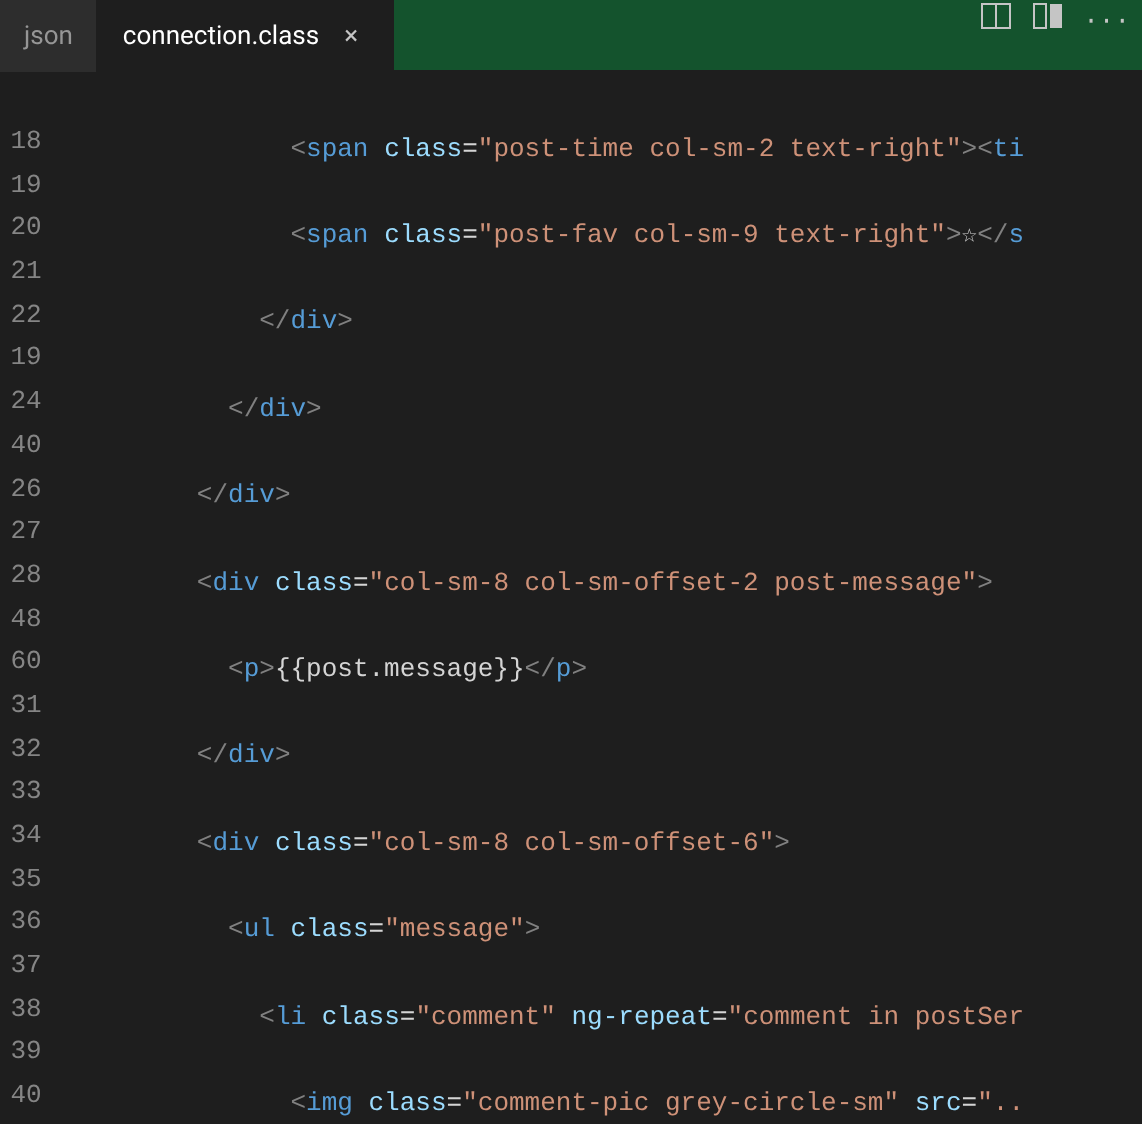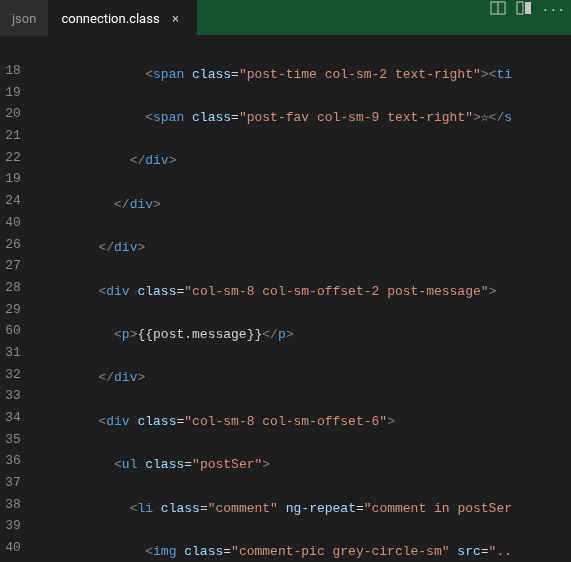--- a/index.html
+++ b/index.html
@@ -110,21 +110,21 @@
     <div>19</div>
     <div>20</div>
     <div>21</div>
     <div>22</div>
     <div>19</div>
     <div>24</div>
     <div>40</div>
     <div>26</div>
     <div>27</div>
     <div>28</div>
-    <div>29</div>
+    <div>48</div>
     <div>60</div>
     <div>31</div>
     <div>32</div>
     <div>33</div>
     <div>34</div>
     <div>35</div>
     <div>36</div>
     <div>37</div>
     <div>38</div>
     <div>39</div>
@@ -135,21 +135,21 @@
   <div class="code">
 <div class="line">              <span class="p">&lt;</span><span class="tg">span</span> <span class="at">class</span><span class="eq">=</span><span class="st">"</span><span class="st">post-time col-sm-2 text-right</span><span class="st">"</span><span class="p">&gt;</span><span class="p">&lt;</span><span class="tg">ti</span></div>
 <div class="line">              <span class="p">&lt;</span><span class="tg">span</span> <span class="at">class</span><span class="eq">=</span><span class="st">"</span><span class="st">post-fav col-sm-9 text-right</span><span class="st">"</span><span class="p">&gt;</span><span class="tx">☆</span><span class="p">&lt;/</span><span class="tg">s</span></div>
 <div class="line">            <span class="p">&lt;/</span><span class="tg">div</span><span class="p">&gt;</span></div>
 <div class="line">          <span class="p">&lt;/</span><span class="tg">div</span><span class="p">&gt;</span></div>
 <div class="line">        <span class="p">&lt;/</span><span class="tg">div</span><span class="p">&gt;</span></div>
 <div class="line">        <span class="p">&lt;</span><span class="tg">div</span> <span class="at">class</span><span class="eq">=</span><span class="st">"</span><span class="st">col-sm-8 col-sm-offset-2 post-message</span><span class="st">"</span><span class="p">&gt;</span></div>
 <div class="line">          <span class="p">&lt;</span><span class="tg">p</span><span class="p">&gt;</span><span class="tx">{{post.message}}</span><span class="p">&lt;/</span><span class="tg">p</span><span class="p">&gt;</span></div>
 <div class="line">        <span class="p">&lt;/</span><span class="tg">div</span><span class="p">&gt;</span></div>
 <div class="line">        <span class="p">&lt;</span><span class="tg">div</span> <span class="at">class</span><span class="eq">=</span><span class="st">"</span><span class="st">col-sm-8 col-sm-offset-6</span><span class="st">"</span><span class="p">&gt;</span></div>
-<div class="line">          <span class="p">&lt;</span><span class="tg">ul</span> <span class="at">class</span><span class="eq">=</span><span class="st">"</span><span class="st">postSer</span><span class="st">"</span><span class="p">&gt;</span></div>
+<div class="line">          <span class="p">&lt;</span><span class="tg">ul</span> <span class="at">class</span><span class="eq">=</span><span class="st">"</span><span class="st">message</span><span class="st">"</span><span class="p">&gt;</span></div>
 <div class="line">            <span class="p">&lt;</span><span class="tg">li</span> <span class="at">class</span><span class="eq">=</span><span class="st">"</span><span class="st">comment</span><span class="st">"</span> <span class="at">ng-repeat</span><span class="eq">=</span><span class="st">"</span><span class="st">comment in postSer</span></div>
 <div class="line">              <span class="p">&lt;</span><span class="tg">img</span> <span class="at">class</span><span class="eq">=</span><span class="st">"</span><span class="st">comment-pic grey-circle-sm</span><span class="st">"</span> <span class="at">src</span><span class="eq">=</span><span class="st">"</span><span class="st">..</span></div>
 
 
 
 
 
 
 
 

